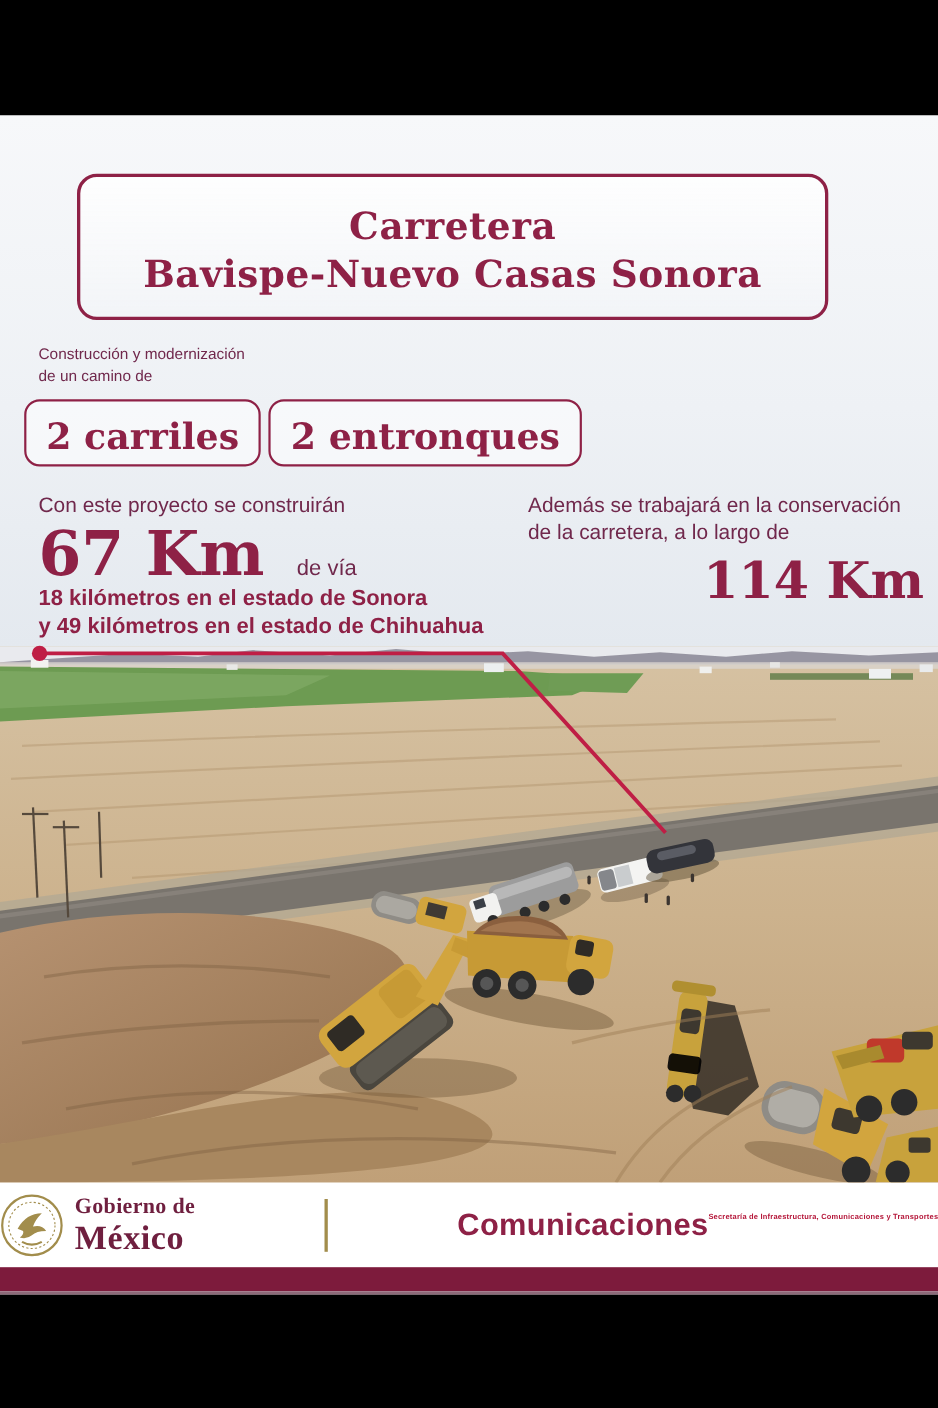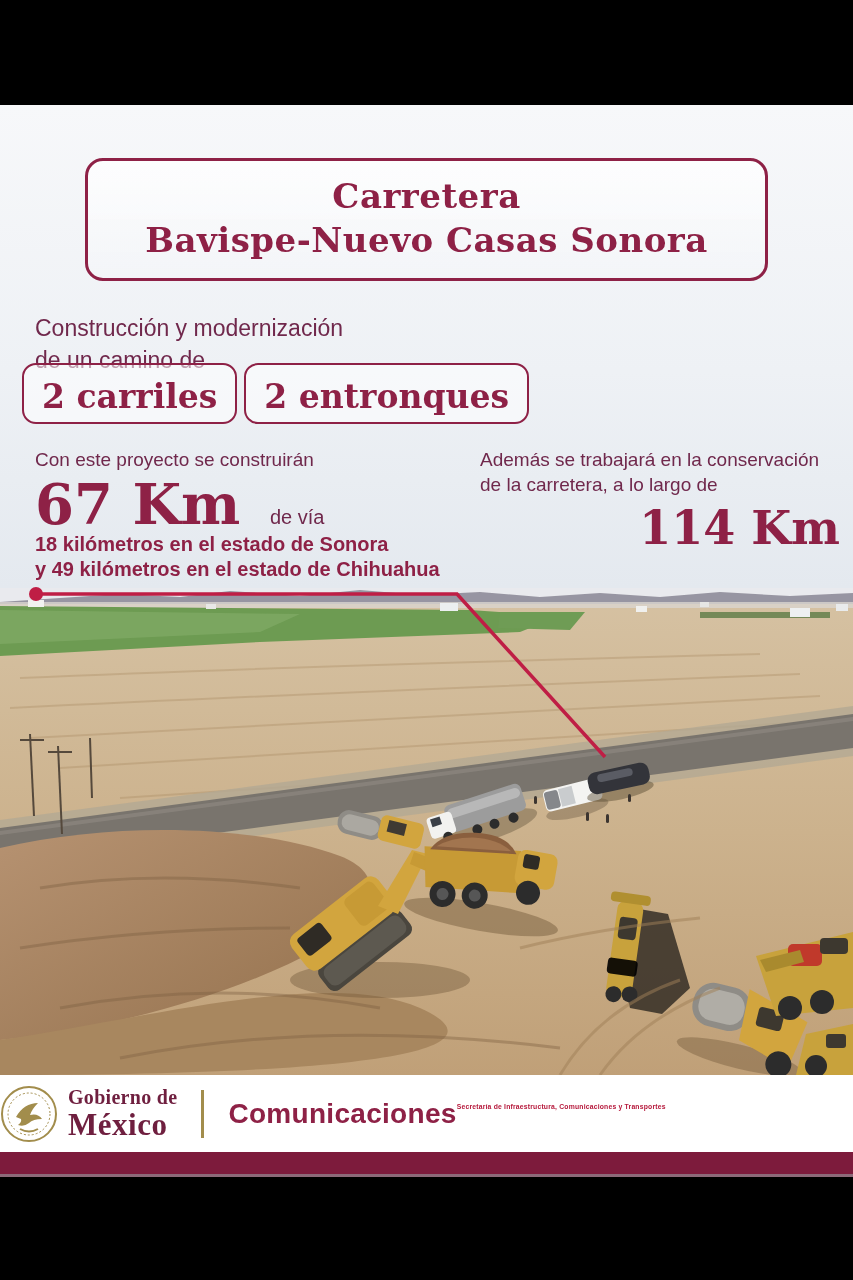--- a/index.html
+++ b/index.html
@@ -6,28 +6,28 @@
   .poster{position:relative;width:853px;height:1280px;margin:0 auto;background:#fff;overflow:hidden;
           font-family:"Liberation Sans", sans-serif;}
   .bar{width:100%;}
   .bar-top{height:105px;background:#000;}
   .bar-maroon{height:22px;background:#7d1b3c;}
   .bar-mauve{height:3px;background:#8d6a79;}
   .bar-bottom{height:103px;background:#000;}
 
   .content{position:relative;height:483px;background:linear-gradient(180deg,#f7f8fa 0%,#eef1f5 55%,#e4e9ef 100%);}
 
-  .title-box{position:absolute;left:85px;top:53px;width:683px;box-sizing:border-box;
-             border:3px solid #8e2146;border-radius:18px;padding:14px 10px 16px;
+  .title-box{position:absolute;left:70px;top:53px;width:683px;box-sizing:border-box;
+             border:3px solid #8e2146;border-radius:18px;padding:24px 10px 16px;
              background:linear-gradient(180deg,rgba(255,255,255,.85),rgba(244,246,249,.4));
              text-align:center;}
   .title-line{font-family:"DejaVu Serif", serif;font-weight:bold;color:#8e2146;
               font-size:34px;line-height:1.28;letter-spacing:.5px;}
 
-  .lede{position:absolute;left:35px;top:207px;color:#70284c;font-size:23px;line-height:1.4;}
+  .lede{position:absolute;left:35px;top:207px;color:#70284c;font-size:14px;line-height:1.4;}
 
   .pills{position:absolute;left:22px;top:258px;width:810px;display:flex;gap:7px;}
   .pill{border:2px solid #8e2146;border-radius:14px;background:rgba(255,255,255,.55);
         padding:12px 18px 6px;font-family:"DejaVu Serif", serif;font-weight:bold;
         font-size:33px;color:#8e2146;white-space:nowrap;}
 
   .stats{position:absolute;left:0;top:342px;width:100%;}
   .stat-left{position:absolute;left:35px;top:0;width:430px;}
   .stat-right{position:absolute;left:480px;top:0;width:360px;}
   .stat-intro{color:#70284c;font-size:19px;line-height:1.32;}
@@ -35,21 +35,21 @@
   .stat-left .big-figure{font-size:56px;margin-top:4px;}
   .stat-right .big-figure{font-size:46px;margin-top:8px;text-align:right;}
   .fig-suffix{font-family:"Liberation Sans", sans-serif;font-weight:normal;font-size:20px;color:#70284c;margin-left:10px;}
   .stat-detail{font-weight:bold;color:#8e2146;font-size:20px;line-height:1.25;}
 
   .photo{position:relative;height:487px;overflow:hidden;background:#cdb491;}
   .photo svg{display:block;}
 
   .leader{position:absolute;left:0;top:0;width:853px;height:1280px;pointer-events:none;z-index:6;}
 
-  .footer{height:77px;background:#fff;display:flex;align-items:center;justify-content:flex-start;gap:14px;}
+  .footer{height:77px;background:#fff;display:flex;align-items:center;justify-content:space-between;gap:14px;}
   .brand{display:flex;align-items:center;gap:10px;}
   .brand-text{font-family:"Liberation Serif", serif;font-weight:bold;color:#6f1f3f;line-height:1;}
   .brand-top{font-size:20px;letter-spacing:.3px;}
   .brand-name{font-size:31px;margin-top:2px;letter-spacing:.5px;}
   .divider{width:3px;height:48px;background:#a28d4c;margin:0 10px;}
   .ministry{display:flex;flex-direction:row;}
   .ministry-name{font-weight:bold;color:#8e2146;font-size:28px;line-height:1;letter-spacing:.3px;}
   .ministry-sub{margin-top:3px;font-size:6.8px;font-weight:bold;color:#b5173a;letter-spacing:.2px;}
 </style>
 </head>

